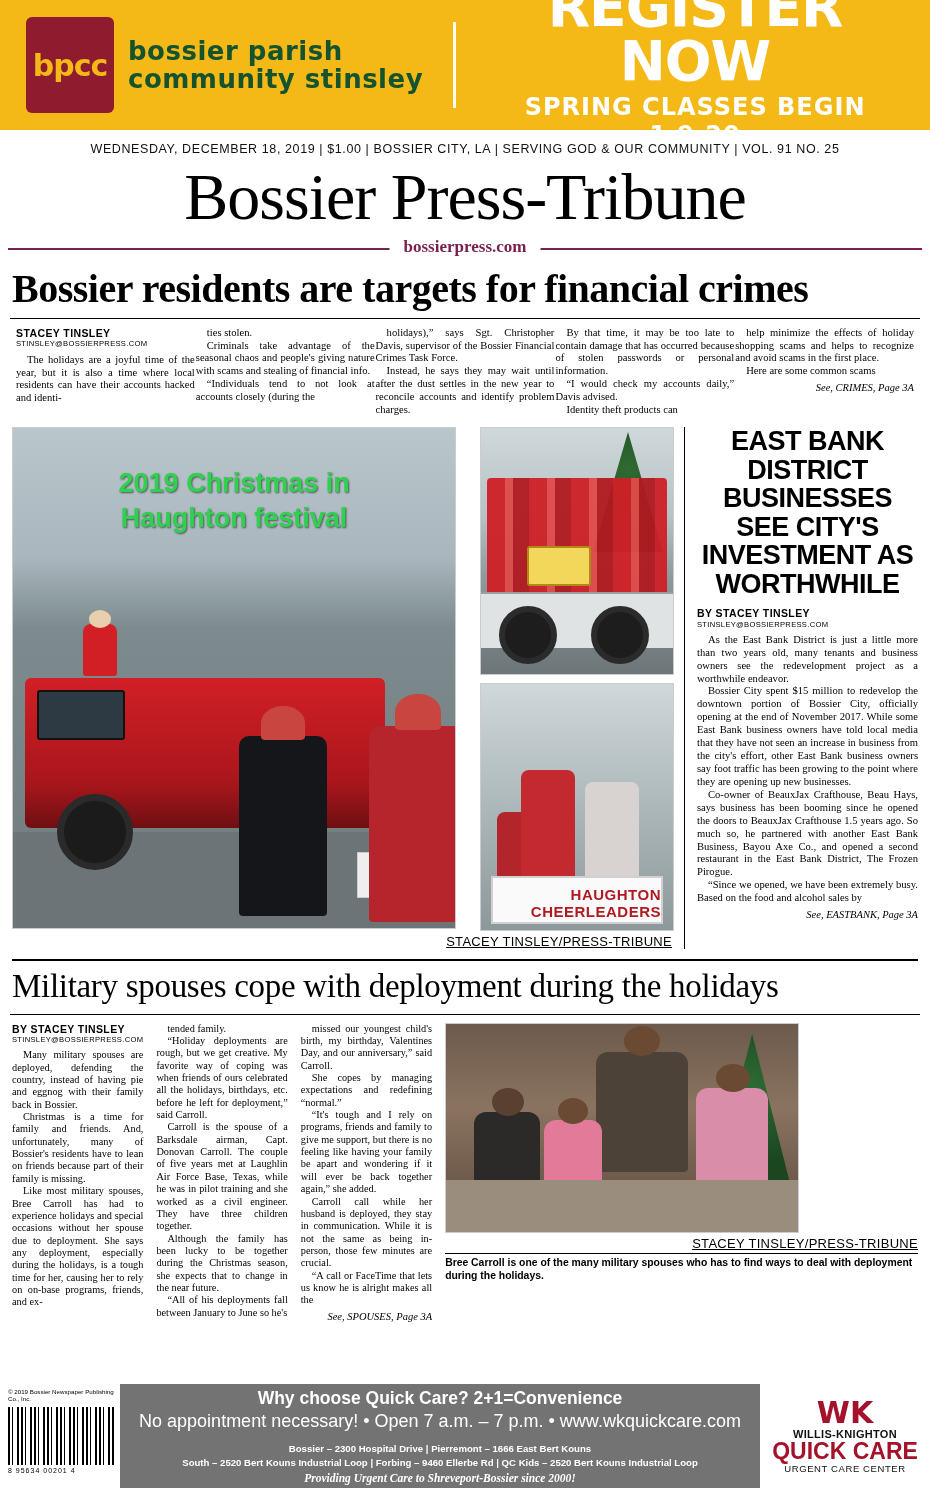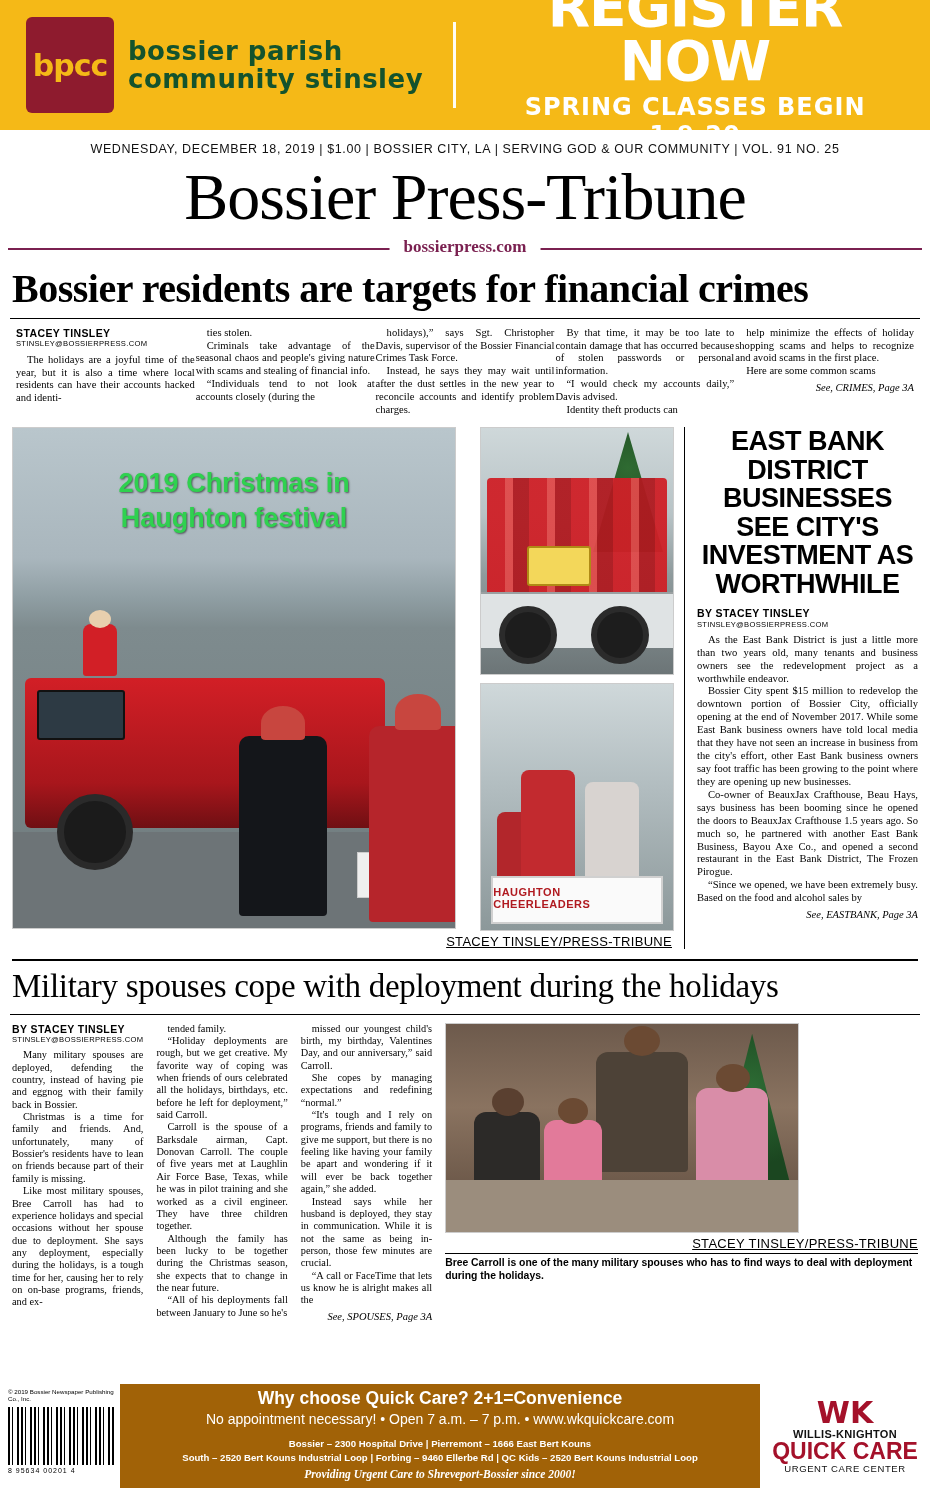--- a/index.html
+++ b/index.html
@@ -165,22 +165,22 @@
   }
   .cheer-girl{position:absolute;bottom:40px;width:54px;border-radius:8px 8px 3px 3px;background:#c22a2f;}
   .cg1{left:40px;height:120px;}
   .cg2{left:104px;height:108px;background:#d8d3d0;}
   .cg3{left:16px;height:78px;width:44px;background:#b2262b;}
   .banner{
     position:absolute;left:10px;right:10px;bottom:6px;height:44px;background:#fafafa;
     border:2px solid #d0d0d0;
   }
   .banner-txt{
-    position:absolute;left:0;right:0;top:8px;text-align:left;color:#b01a20;
-    font-family:"Liberation Sans", sans-serif;font-weight:bold;font-size:11px;letter-spacing:.5px;
+    position:absolute;left:0;right:0;top:8px;text-align:right;color:#b01a20;
+    font-family:"Liberation Sans", sans-serif;font-weight:bold;font-size:15px;letter-spacing:.5px;
   }
 
   
   .eastcol{
     width:232px;border-left:1px solid #000;padding-left:12px;
   }
   .east-hl{
     font-family:"Liberation Sans", sans-serif;font-weight:bold;
     font-size:27px;line-height:1.06;text-align:center;letter-spacing:-.5px;
     text-transform:uppercase;
@@ -223,28 +223,28 @@
   
   .botwrap{position:absolute;left:0;bottom:0;width:930px;height:104px;display:flex;}
   .barcode-box{width:120px;padding:4px 6px 0 8px;box-sizing:border-box;}
   .copyright{font-family:"Liberation Sans", sans-serif;font-size:6.2px;line-height:1.2;}
   .barcode{
     height:58px;margin-top:4px;
     background:repeating-linear-gradient(90deg,#000 0 2px,#fff 2px 4px,#000 4px 5px,#fff 5px 9px,#000 9px 11px,#fff 11px 13px);
   }
   .barnum{font-family:"Liberation Sans", sans-serif;font-size:7px;letter-spacing:1px;margin-top:2px;}
   .wkad{
-    flex:1;background:#a16207;color:#fff;display:flex;align-items:flex-start;
+    flex:1;background:#737373;color:#fff;display:flex;align-items:center;
   }
   .wk-left{flex:1;text-align:center;padding:4px 8px;}
   .wk-h{
     font-family:"Liberation Sans", sans-serif;font-weight:bold;font-size:17.5px;
     margin-bottom:2px;
   }
-  .wk-s{font-family:"Liberation Sans", sans-serif;font-size:14px;margin-bottom:10px;}
+  .wk-s{font-family:"Liberation Sans", sans-serif;font-size:18px;margin-bottom:10px;}
   .wk-l{font-family:"Liberation Sans", sans-serif;font-weight:bold;font-size:9.6px;line-height:1.45;}
   .wk-i{font-family:"Liberation Serif", serif;font-style:italic;font-weight:bold;font-size:11.5px;margin-top:3px;}
   .wk-right{
     width:170px;background:#fff;color:#a4112a;height:100%;
     display:flex;flex-direction:column;align-items:center;justify-content:center;
   }
   .wk-mark{
     font-family:"DejaVu Sans", sans-serif;font-weight:bold;font-size:30px;color:#a4112a;line-height:1;
   }
   .wk-name{font-family:"Liberation Sans", sans-serif;font-weight:bold;font-size:11px;color:#111;letter-spacing:.3px;}
@@ -385,21 +385,21 @@
       <p>tended family.</p>
       <p>“Holiday deployments are rough, but we get creative. My favorite way of coping was when friends of ours celebrated all the holidays, birthdays, etc. before he left for deployment,” said Carroll.</p>
       <p>Carroll is the spouse of a Barksdale airman, Capt. Donovan Carroll. The couple of five years met at Laughlin Air Force Base, Texas, while he was in pilot training and she worked as a civil engineer. They have three children together.</p>
       <p>Although the family has been lucky to be together during the Christmas season, she expects that to change in the near future.</p>
       <p>“All of his deployments fall between January to June so he's</p>
     </div>
     <div class="mil-col">
       <p>missed our youngest child's birth, my birthday, Valentines Day, and our anniversary,” said Carroll.</p>
       <p>She copes by managing expectations and redefining “normal.”</p>
       <p>“It's tough and I rely on programs, friends and family to give me support, but there is no feeling like having your family be apart and wondering if it will ever be back together again,” she added.</p>
-      <p>Instead says while her husband is deployed, they stay in communication. While it is not the same as being in-person, those few minutes are crucial.</p>
+      <p>Carroll call while her husband is deployed, they stay in communication. While it is not the same as being in-person, those few minutes are crucial.</p>
       <p>“A call or FaceTime that lets us know he is alright makes all the</p>
       <div class="jump">See, SPOUSES, Page 3A</div>
     </div>
     <div>
       <div class="mil-photo">
         <div class="room-tree"></div>
         <div class="fig f-dad"></div>
         <div class="fig f-mom"></div>
         <div class="fig f-kid1"></div>
         <div class="fig f-kid2"></div>

